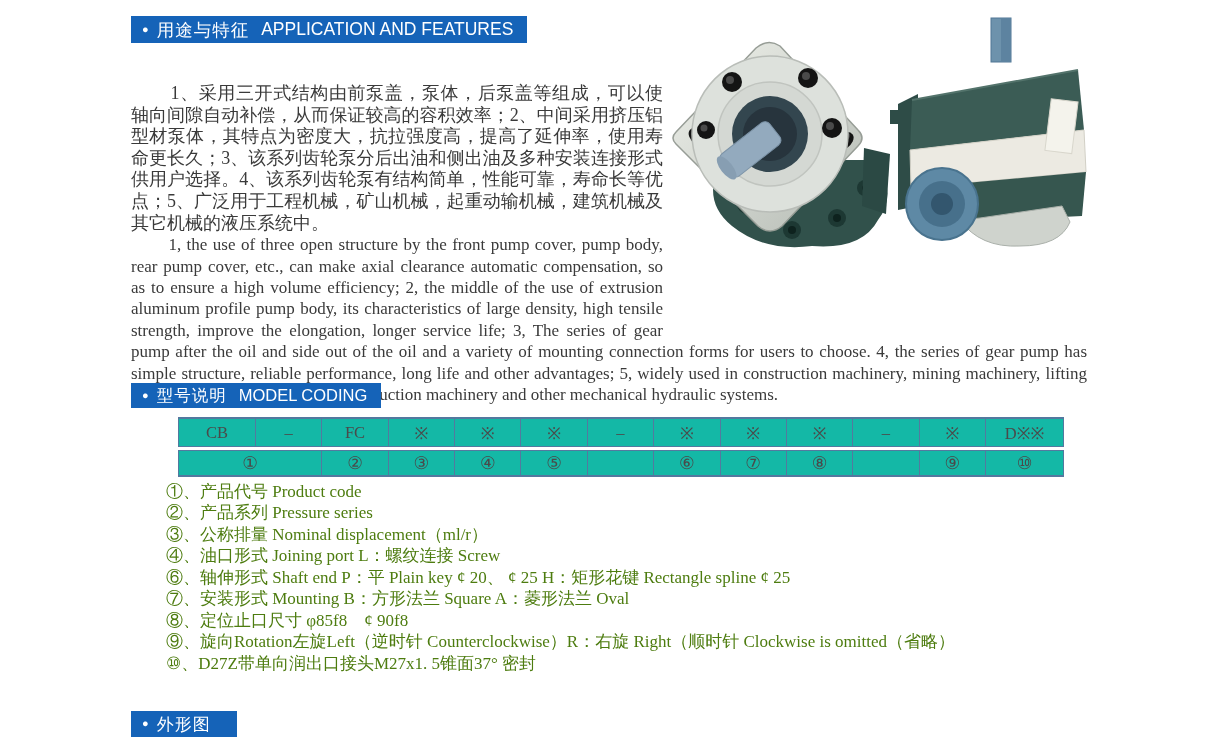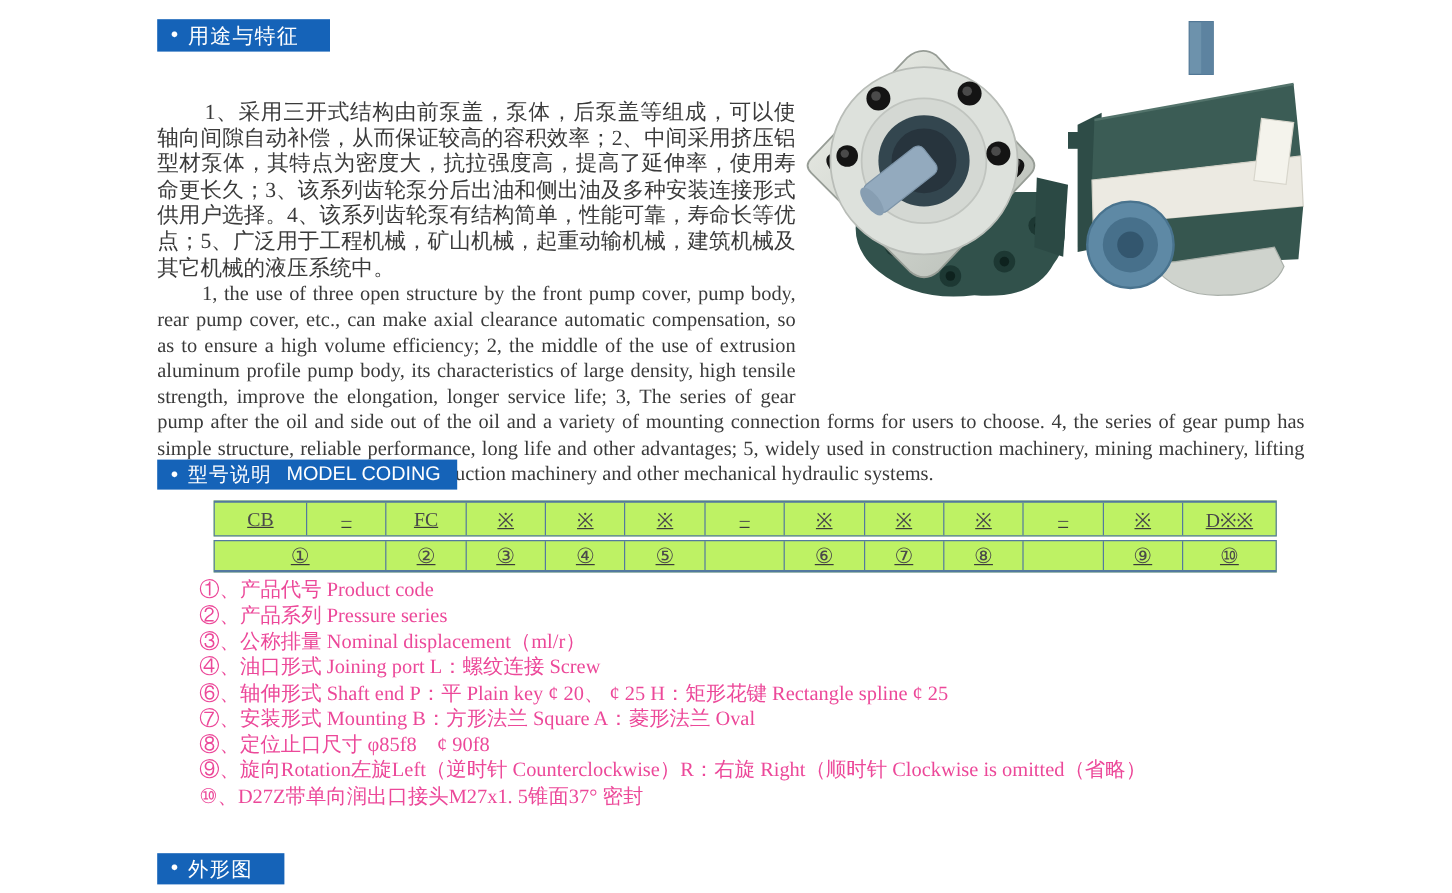--- a/index.html
+++ b/index.html
@@ -28,42 +28,43 @@
   p.zh-par{margin:0;font-size:18px;line-height:21.6px;text-indent:2.2em;}
   p.en-par{margin:0;font-size:17px;line-height:21.4px;text-indent:2.2em;}
 
   
   .photos{position:absolute;left:660px;top:8px;width:436px;height:252px;}
 
   
   .mc-table{position:absolute;left:178px;top:417px;width:886px;}
   .mc-row{
     display:grid;grid-template-columns:76px repeat(11,1fr) 78px;
-    border:1px solid #53799f;background:#bef264;text-decoration:underline;
+    border:1px solid #53799f;background:#14b8a6;
   }
   .mc-row.first{height:27px;margin-bottom:3px;border-top-width:2px;}
   .mc-row.second{height:24px;border-bottom-width:2px;}
   .mc-cell{
     display:flex;align-items:center;justify-content:center;
     border-left:1px solid #53799f;font-size:16.5px;color:#4a4a4a;
   }
   .mc-cell:first-child{border-left:none;}
   .mc-cell.span2{grid-column:1 / span 2;}
   .mc-cell.circled{font-size:17.5px;}
 
   
-  .notes{position:absolute;left:166px;top:481px;width:930px;font-size:17px;line-height:21.45px;color:#ec4899;}
+  .notes{position:absolute;left:166px;top:481px;width:930px;font-size:17px;line-height:21.45px;color:#4d7c0f;}
   .note{white-space:nowrap;}
 </style>
 </head>
 <body>
 
 <div class="sec-bar" id="bar-features">
   <span class="bullet">●</span>
   <span class="zh">用途与特征</span>
+  <span class="en">APPLICATION AND FEATURES</span>
 </div>
 
 <div class="features-body">
   <div class="photo-spacer"></div>
   <p class="zh-par">1、采用三开式结构由前泵盖，泵体，后泵盖等组成，可以使轴向间隙自动补偿，从而保证较高的容积效率；2、中间采用挤压铝型材泵体，其特点为密度大，抗拉强度高，提高了延伸率，使用寿命更长久；3、该系列齿轮泵分后出油和侧出油及多种安装连接形式供用户选择。4、该系列齿轮泵有结构简单，性能可靠，寿命长等优点；5、广泛用于工程机械，矿山机械，起重动输机械，建筑机械及其它机械的液压系统中。</p>
   <p class="en-par">1, the use of three open structure by the front pump cover, pump body, rear pump cover, etc., can make axial clearance automatic compensation, so as to ensure a high volume efficiency; 2, the middle of the use of extrusion aluminum profile pump body, its characteristics of large density, high tensile strength, improve the elongation, longer service life; 3, The series of gear pump after the oil and side out of the oil and a variety of mounting connection forms for users to choose. 4, the series of gear pump has simple structure, reliable performance, long life and other advantages; 5, widely used in construction machinery, mining machinery, lifting and transportation machinery, construction machinery and other mechanical hydraulic systems.</p>
 </div>
 
 <div class="photos">
   <svg width="436" height="252" viewBox="0 0 436 252">

